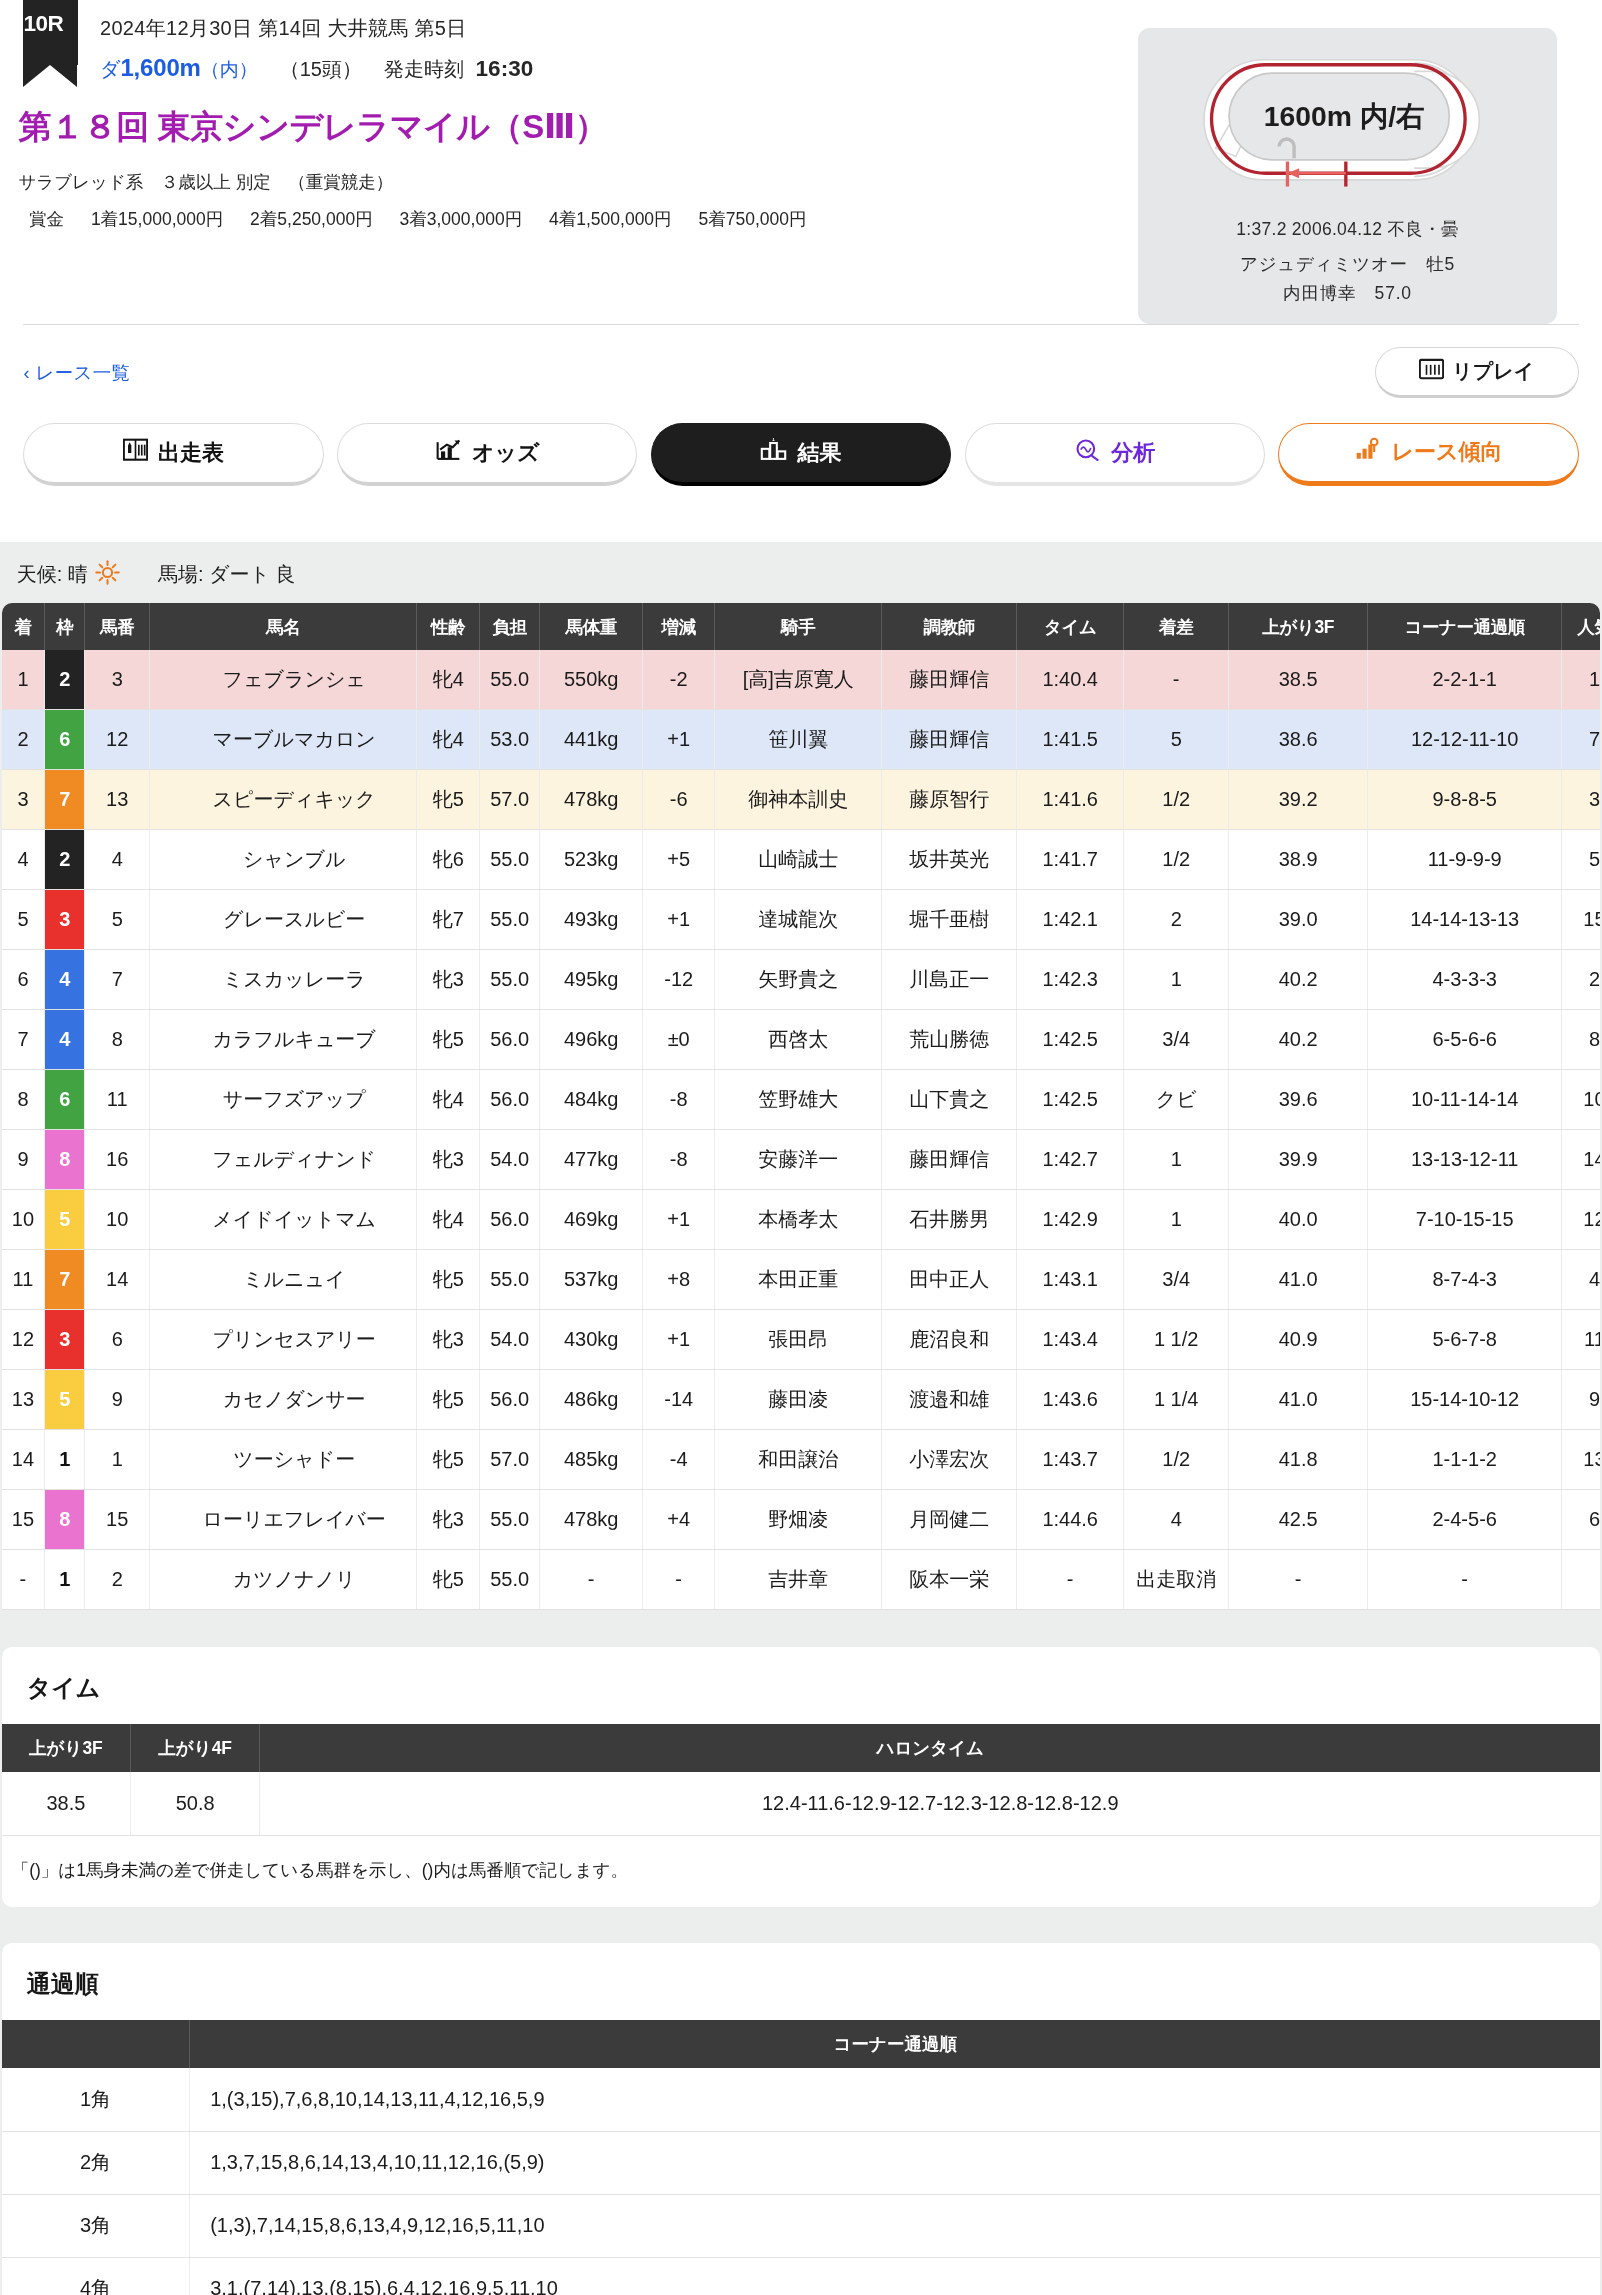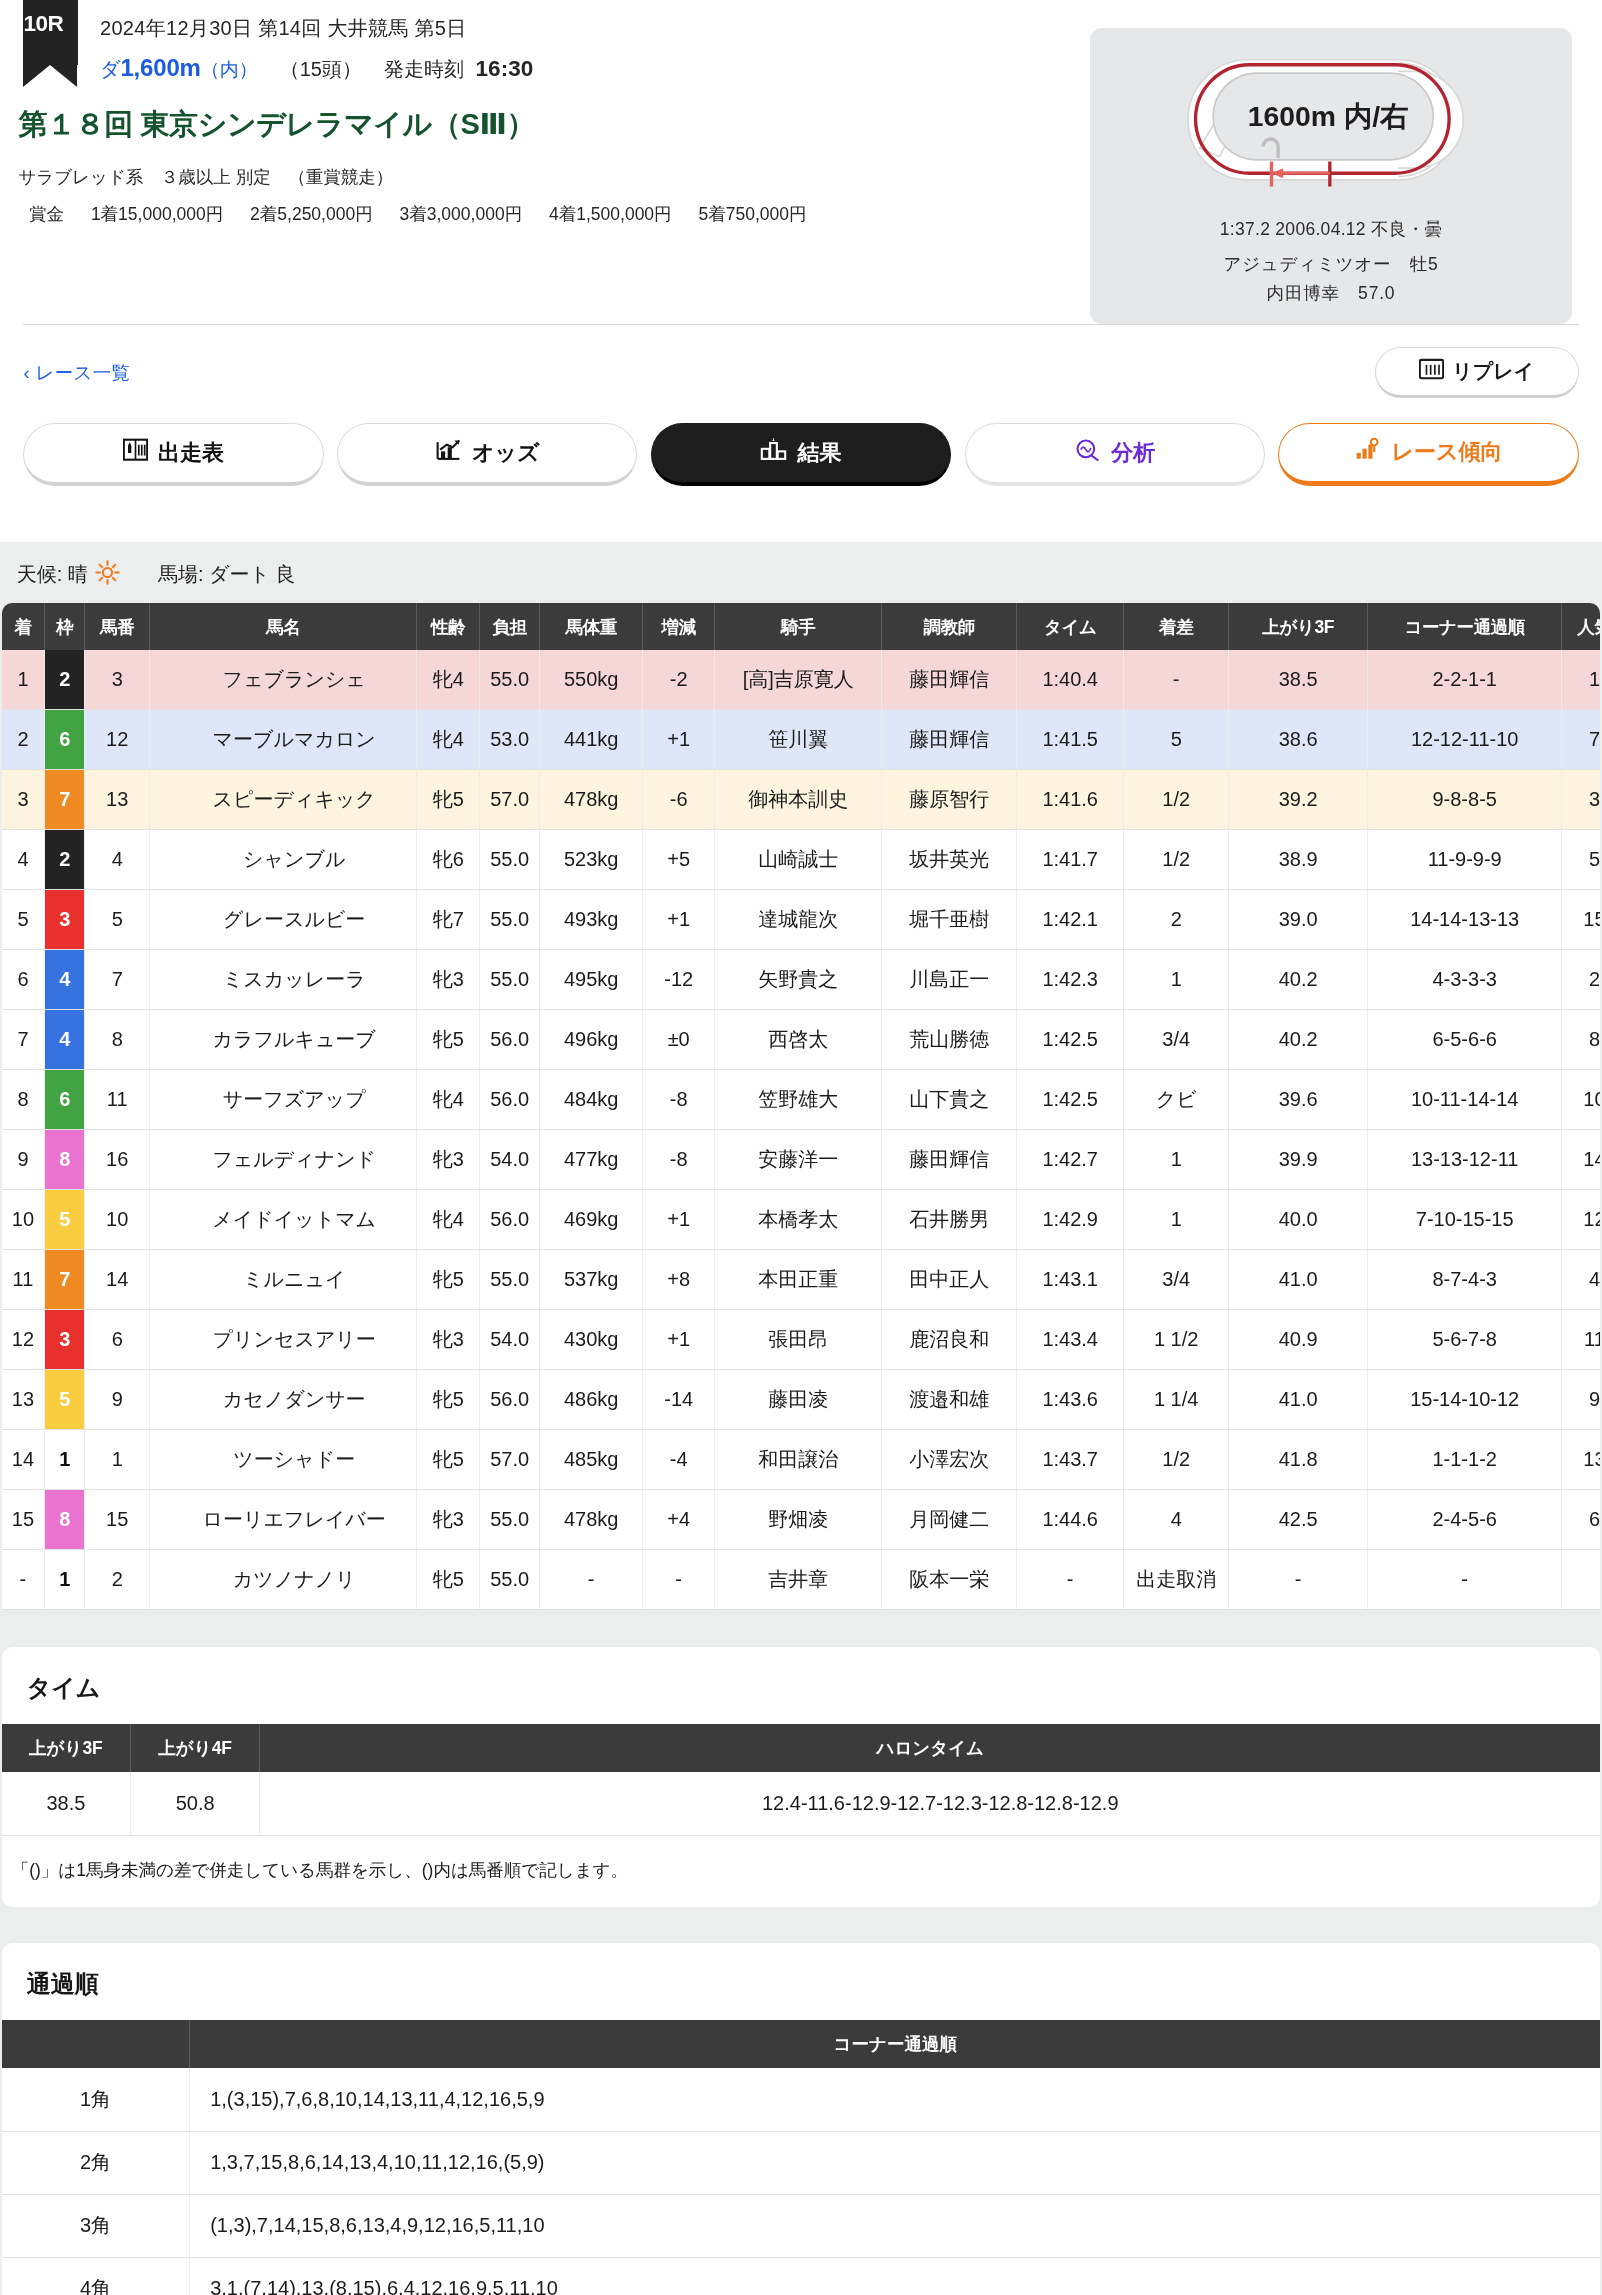--- a/index.html
+++ b/index.html
@@ -50,45 +50,45 @@
   .dist-da { color: #1b5ce0; font-size: 20px; }
   .dist-num { color: #1b5ce0; font-weight: bold; font-size: 24px; letter-spacing: -0.2px; }
   .dist-inner { color: #1b5ce0; font-size: 19px; }
   .meta-sep { display: inline-block; width: 22px; }
   .meta-sep-sm { display: inline-block; width: 11.7px; }
   .start-time-val { font-weight: bold; font-size: 22.5px; }
 
   .race-title {
     padding-left: 18.4px;
     padding-top: 22px;
-    font-size: 29px;
+    font-size: 33px;
     font-weight: bold;
     letter-spacing: -0.4px;
-    color: #14532d;
+    color: #a21caf;
   }
   .race-cond {
     padding-left: 18.4px;
     padding-top: 20px;
     font-size: 17.5px;
     color: #262626;
   }
   .race-prize {
     padding-left: 29px;
     padding-top: 13.4px;
     font-size: 17.5px;
     color: #262626;
   }
   .prize-gap { display: inline-block; width: 22px; }
 
   
   .track-panel {
     background: #e6e7e8;
     border-radius: 11.7px;
     padding: 15px 18.4px 18.4px;
-    width: 482px;
+    width: 419px;
   }
   .track-svg-wrap { display: flex; justify-content: center; }
   .track-rec-line {
     text-align: center;
     font-size: 17.5px;
     color: #2b2b2b;
     margin-top: 6.7px;
     letter-spacing: 0.3px;
   }
   .track-rec-horse {

